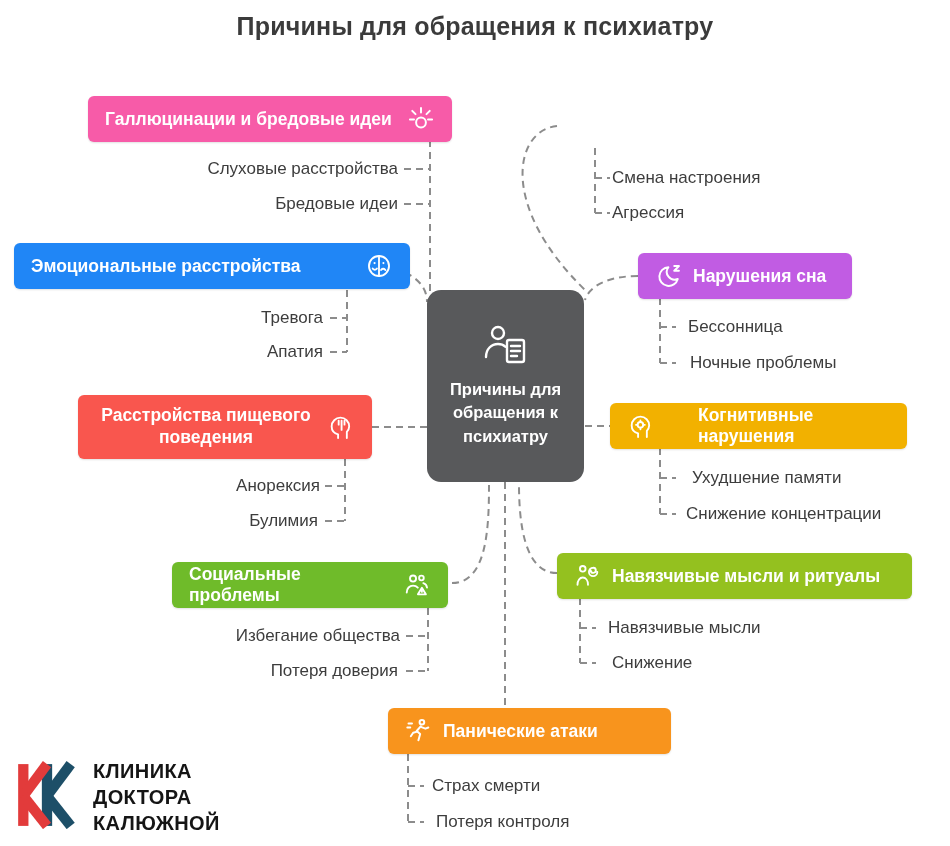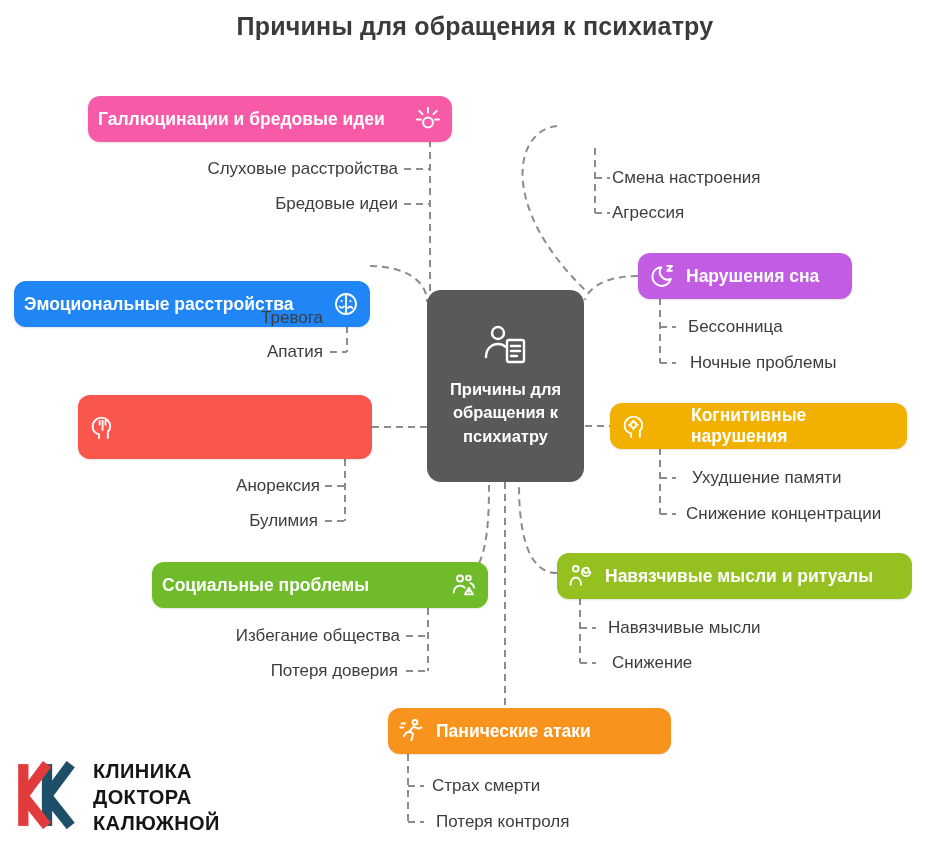--- a/index.html
+++ b/index.html
@@ -1,22 +1,22 @@
 <!DOCTYPE html>
 <html><head>
 <meta charset="utf-8">
 <style>
   *{margin:0;padding:0;box-sizing:border-box}
   body{font-family:"Liberation Sans",sans-serif;background:#fff}
   .canvas{position:relative;width:950px;height:846px;background:#fff;overflow:hidden}
   .page-title{position:absolute;top:12px;left:0;width:100%;text-align:center;
     font-size:25px;font-weight:700;color:#3b3b3b;letter-spacing:.2px;z-index:2}
   .connectors{position:absolute;left:0;top:0;z-index:1}
-  .branch{position:absolute;z-index:2;height:46px;border-radius:12px;display:flex;align-items:center;
-    color:#fff;font-weight:700;font-size:17.5px;padding:0 10px;gap:10px;box-shadow:0 1px 2px rgba(0,0,0,.12)}
+  .branch{position:absolute;z-index:2;height:46px;border-radius:6px;display:flex;align-items:center;
+    color:#fff;font-weight:700;font-size:17.5px;padding:0 17px;gap:10px;box-shadow:0 1px 2px rgba(0,0,0,.12)}
   .branch.left{justify-content:space-between}
   .branch.tall{height:64px}
   .branch.tall .blabel{flex:1;text-align:center;line-height:1.25}
   .blabel{white-space:normal}
   .bicon{display:flex;align-items:center;justify-content:center;flex:0 0 auto}
   .center-node{position:absolute;z-index:2;left:427px;top:290px;width:157px;height:192px;border-radius:14px;
     display:flex;flex-direction:column;align-items:center;justify-content:center;gap:12px;
     color:#fff;font-weight:700;font-size:16.5px;line-height:1.4;text-align:center;padding:0 12px}
   .sub{position:absolute;z-index:2;font-size:17px;color:#3d3d3d;white-space:nowrap;line-height:20px}
   .sub.r{text-align:right}
@@ -99,21 +99,21 @@
         <path d="M12 2.5 v4 M4.5 5 l2.8 2.8 M19.5 5 l-2.8 2.8 M2.5 12.5 h3.5 M18 12.5 h3.5"></path>
       </svg>
     </span>
   </div>
   <div class="sub r" style="top:159px;right:552px">Слуховые расстройства</div>
   <div class="sub r" style="top:194px;right:552px">Бредовые идеи</div>
 
   <div class="sub" style="top:168px;left:612px">Смена настроения</div>
   <div class="sub" style="top:203px;left:612px">Агрессия</div>
 
-  <div class="branch left" style="left: 14px; top: 243px; width: 356px; background-color: rgb(32, 134, 246); margin-top: 38px;">
+  <div class="branch left" style="left: 14px; top: 243px; width: 396px; background-color: rgb(32, 134, 246);">
     <span class="blabel">Эмоциональные расстройства</span>
     <span class="bicon">
       <svg width="28" height="28" viewBox="0 0 24 24" fill="none" stroke="#fff" stroke-width="1.6" stroke-linecap="round">
         <circle cx="12" cy="12" r="8.6"></circle>
         <path d="M12 3.4 V20.6"></path>
         <circle cx="8.2" cy="9.5" r="0.9" fill="#fff" stroke="none"></circle>
         <circle cx="15.8" cy="9.5" r="0.9" fill="#fff" stroke="none"></circle>
         <path d="M6.6 14.2 q1.8 2 3.6 0"></path>
         <path d="M13.8 15.4 q1.8 -2 3.6 0"></path>
       </svg>
@@ -128,20 +128,21 @@
         <path d="M11.5 4.5 a8 8 0 1 0 8 10 a6.6 6.6 0 0 1 -8 -10 Z"></path>
         <path d="M16.5 3.5 h4 l-4 4 h4"></path>
       </svg>
     </span>
     <span class="blabel">Нарушения сна</span>
   </div>
   <div class="sub" style="top:317px;left:688px">Бессонница</div>
   <div class="sub" style="top:353px;left:690px">Ночные проблемы</div>
 
   <div class="branch left tall" style="left: 78px; top: 395px; width: 294px; background-color: rgb(249, 86, 78);">
+    <span class="blabel">Расстройства пищевого поведения</span>
     <span class="bicon">
       <svg width="28" height="28" viewBox="0 0 24 24" fill="none" stroke="#fff" stroke-width="1.6" stroke-linecap="round" stroke-linejoin="round">
         <path d="M9.5 21.5 v-3.2 c-3.4 -0.9 -5.5 -3.6 -5.5 -6.8 a7.5 7.5 0 0 1 15 0 c0 2 -0.9 3.4 -2 4.6 V21.5"></path>
         <path d="M10 6.5 v3.5 M12.5 6.5 v3.5 M15 6.5 v3.5 M12.5 10 v4.5"></path>
       </svg>
     </span>
   </div>
   <div class="sub r" style="top:476px;right:630px">Анорексия</div>
   <div class="sub r" style="top:511px;right:632px">Булимия</div>
 
@@ -151,21 +152,21 @@
         <path d="M9.5 21.5 v-3.2 c-3.4 -0.9 -5.5 -3.6 -5.5 -6.8 a7.5 7.5 0 0 1 15 0 c0 2 -0.9 3.4 -2 4.6 V21.5"></path>
         <circle cx="11.5" cy="11" r="2.4"></circle>
         <path d="M11.5 7.2 v1.3 M11.5 13.5 v1.3 M7.7 11 h1.3 M14 11 h1.3"></path>
       </svg>
     </span>
     <span class="blabel">Когнитивные нарушения</span>
   </div>
   <div class="sub" style="top:468px;left:692px">Ухудшение памяти</div>
   <div class="sub" style="top:504px;left:686px">Снижение концентрации</div>
 
-  <div class="branch left" style="left: 152px; top: 562px; width: 336px; background-color: rgb(111, 187, 42); gap: 33px;">
+  <div class="branch left" style="left: 172px; top: 562px; width: 276px; background-color: rgb(111, 187, 42); gap: 33px;">
     <span class="blabel">Социальные проблемы</span>
     <span class="bicon">
       <svg width="28" height="28" viewBox="0 0 24 24" fill="none" stroke="#fff" stroke-width="1.6" stroke-linecap="round" stroke-linejoin="round">
         <circle cx="8.6" cy="6.5" r="2.6"></circle>
         <path d="M3.2 18.5 c0-3.6 2.4-6 5.4-6 c1.7 0 3.1 .7 4.1 1.8"></path>
         <circle cx="15.8" cy="6" r="2"></circle>
         <path d="M17.4 10.4 c1.7 .5 2.9 1.9 3.2 3.8"></path>
         <path d="M16.2 14.3 l3.4 5.7 h-6.8 Z"></path>
         <path d="M16.2 16.4 v1.5"></path>
       </svg>

